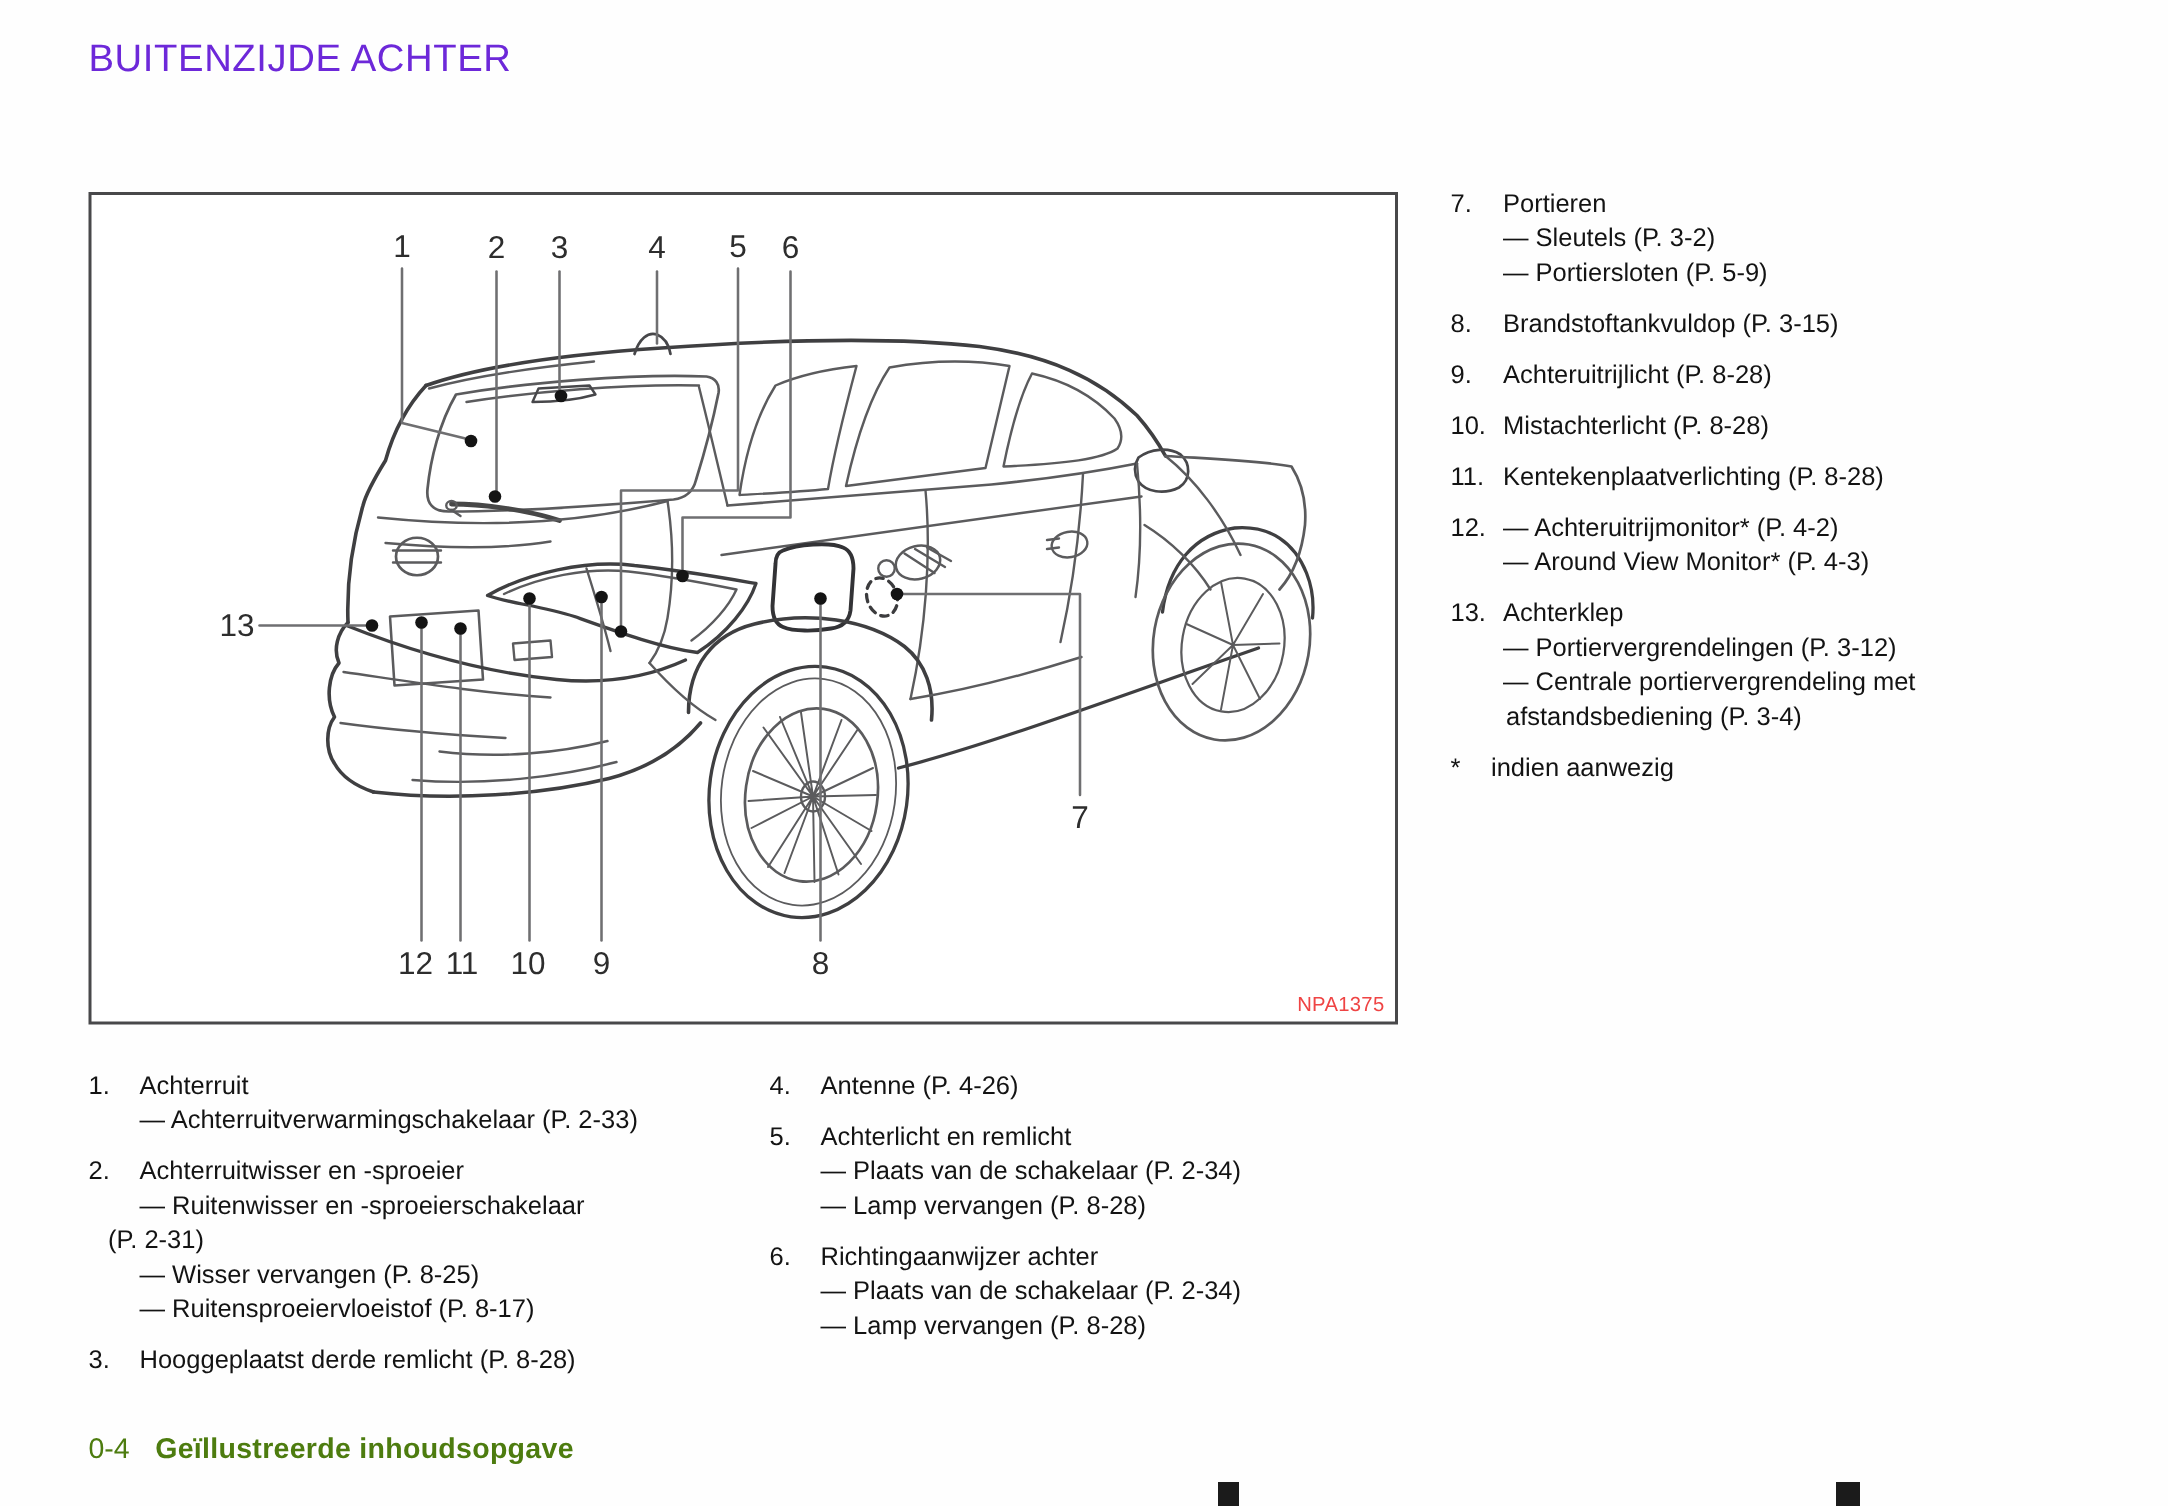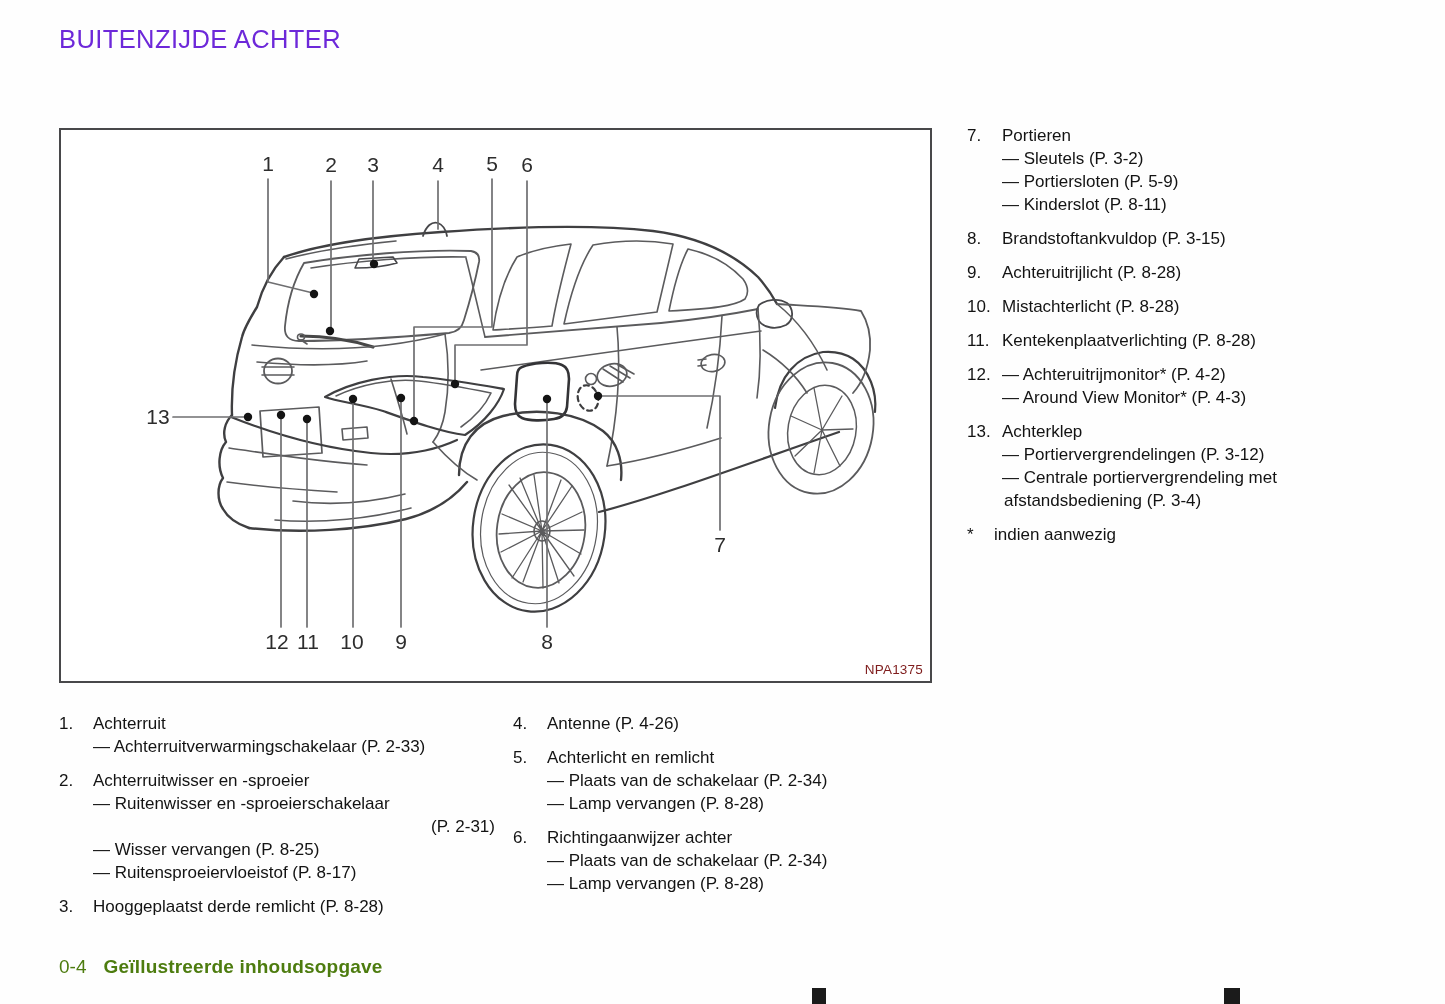--- a/index.html
+++ b/index.html
@@ -5,32 +5,32 @@
   html,body{margin:0;padding:0;background:#ffffff;}
   .page{position:relative;width:1445px;height:1004px;background:#fefefe;overflow:hidden;
         font-family:"Liberation Sans","DejaVu Sans",sans-serif;color:#161616;}
   .doc-title{position:absolute;left:59px;top:25px;font-size:25.5px;font-weight:400;
              letter-spacing:0.4px;color:#6d28d9;white-space:nowrap;}
   .figure-box{position:absolute;left:59px;top:128px;width:873px;height:555px;
               border:2px solid #48484a;box-sizing:border-box;background:#fff;}
   .figure-box svg{display:block;width:869px;height:551px;}
   .figure-box svg text{font-family:"Liberation Sans","DejaVu Sans",sans-serif;
                        font-size:21px;fill:#2d2d2d;}
-  .figure-code{position:absolute;right:7px;bottom:4px;font-size:13.5px;color:#7f1d1d;
+  .figure-code{position:absolute;right:7px;bottom:4px;font-size:13.5px;color:#ef4444;
                letter-spacing:0.2px;padding-left:29px;}
   .col{position:absolute;font-size:17px;line-height:23px;color:#131313;}
   .col-left{left:59px;top:712px;width:436px;}
   .col-mid{left:513px;top:712px;width:424px;}
   .col-right{left:967px;top:124px;width:476px;}
   .item{display:flex;margin-bottom:11px;}
   .item .num{flex:0 0 34px;}
   .col-right .item .num{flex:0 0 35px;}
   .item .body{flex:1;}
   .line{white-space:nowrap;}
-  .line.wrap-out{margin-left:-21px;text-align:right;}
+  .line.wrap-out{margin-left:-21px;}
   .line.wrap{margin-left:2px;}
   .footnote{display:flex;margin-top:0;}
   .footnote .sym{flex:0 0 27px;}
   .page-footer{position:absolute;left:59px;top:956px;font-size:19px;color:#4d7c0f;}
   .page-footer .page-num{font-weight:400;}
   .page-footer .section{font-weight:bold;margin-left:17px;letter-spacing:0.2px;}
   .edge-mark{position:absolute;background:#1b1b1b;}
   .edge-mark.m1{left:812px;top:988px;width:14px;height:16px;}
   .edge-mark.m2{left:1224px;top:988px;width:16px;height:16px;}
 </style>
@@ -256,21 +256,20 @@
 
   <div class="col col-right">
 
       <div class="item">
         <span class="num">7.</span>
         <div class="body">
           <div class="line title">Portieren</div>
           <div class="lines">
             <div class="line sub">— Sleutels (P. 3-2)</div>
             <div class="line sub">— Portiersloten (P. 5-9)</div>
-            <div class="line sub">— Kinderslot (P. 8-11)</div>
           </div>
         </div>
       </div>
 
       <div class="item">
         <span class="num">8.</span>
         <div class="body">
           <div class="line title">Brandstoftankvuldop (P. 3-15)</div>
           <div class="lines"></div>
         </div>

